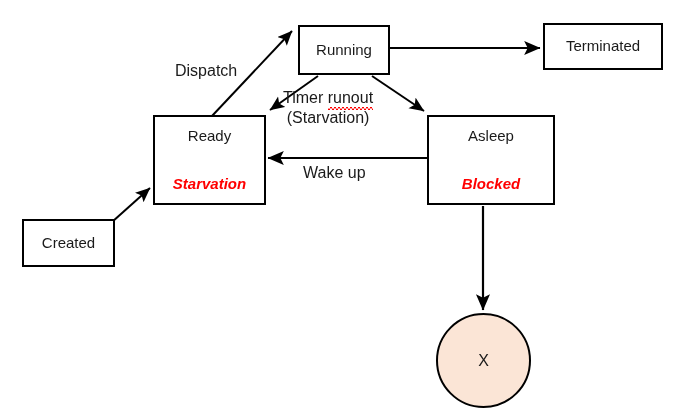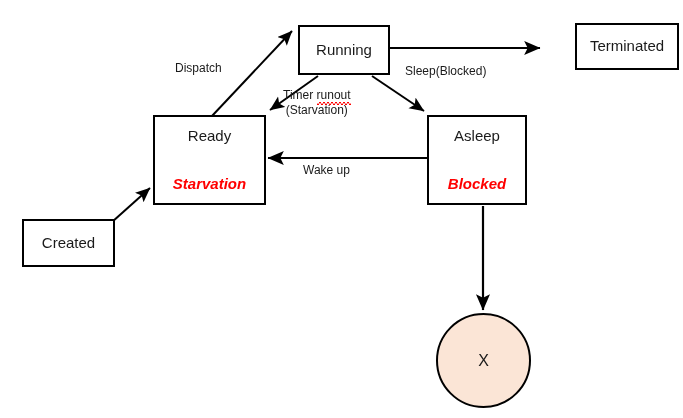--- a/index.html
+++ b/index.html
@@ -57,21 +57,21 @@
     align-items: center;
     justify-content: center;
     z-index: 3;
   }
   .circle-label {
     font-size: 16px;
     color: #1a1a1a;
   }
   .edge-label {
     position: absolute;
-    font-size: 12px;
+    font-size: 16px;
     color: #1a1a1a;
     white-space: nowrap;
     z-index: 4;
     line-height: 1.25;
   }
   .squiggle {
     position: relative;
     display: inline-block;
   }
   .squiggle::after {
@@ -126,30 +126,30 @@
 
     <g>
       <line x1="483" y1="206" x2="483" y2="310" stroke="#000000" stroke-width="2.2" marker-end="url(#arrow)"></line>
     </g>
   </svg>
 
   <div class="node" style="left:298px; top:25px; width:92px; height:50px;">
     <span class="node-label">Running</span>
   </div>
 
-  <div class="node" style="left:543px; top:23px; width:104px; height:47px;margin-left:32px;">
+  <div class="node" style="left:543px; top:23px; width:120px; height:47px;">
     <span class="node-label">Terminated</span>
   </div>
 
   <div class="node" style="left:153px; top:115px; width:113px; height:90px;">
     <span class="node-label">Ready</span>
     <span class="node-warn">Starvation</span>
   </div>
 
-  <div class="node" style="left:427px; top:115px; width:100px; height:90px;">
+  <div class="node" style="left:427px; top:115px; width:128px; height:90px;">
     <span class="node-label">Asleep</span>
     <span class="node-warn">Blocked</span>
   </div>
 
   <div class="node" style="left:22px; top:219px; width:93px; height:48px;text-align:center;">
     <span class="node-label">Created</span>
   </div>
 
   <div class="circle-node" style="left:436px; top:313px; width:95px; height:95px; background:#fbe5d6;">
     <span class="circle-label">X</span>
@@ -159,21 +159,18 @@
     <span>Dispatch</span>
   </div>
 
   <div class="edge-label" style="left:283px; top:88px; text-align:center;">
     <div>
       <span>Timer&nbsp;</span><span class="squiggle">runout</span>
     </div>
     <div style="text-align:center;">(Starvation)</div>
   </div>
 
-  <div class="edge-label" style="left:405px; top:64px;">
-    <span>Sleep(Blocked)</span>
-  </div>
 
   <div class="edge-label" style="left:303px; top:163px;">
     <span>Wake up</span>
   </div>
 
 </div>
 
 </body></html>

